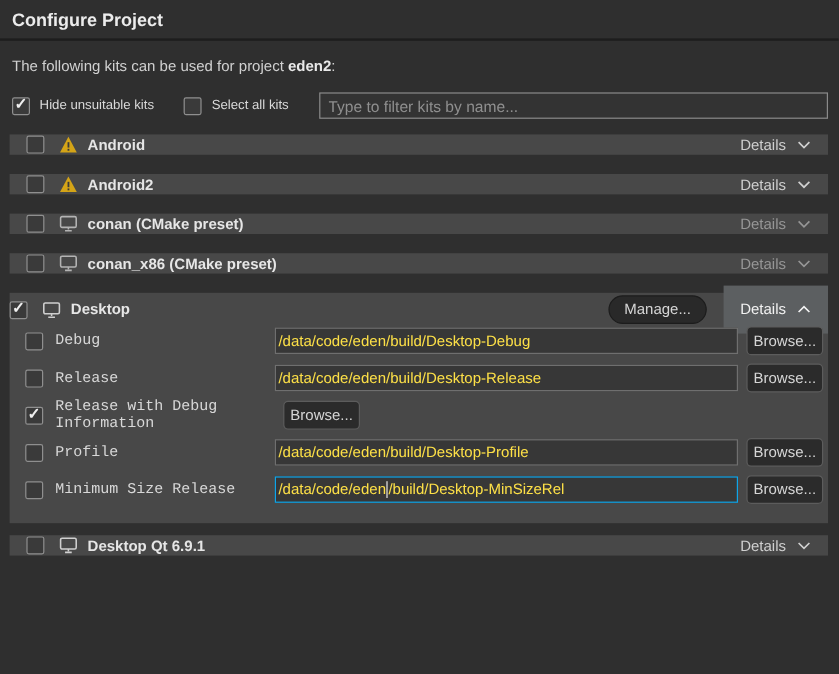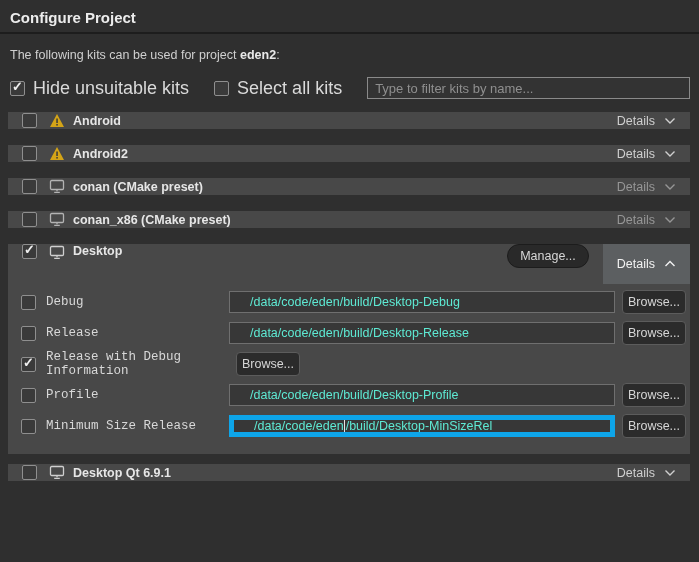--- a/index.html
+++ b/index.html
@@ -4,43 +4,43 @@
 <style>
   html,body{margin:0;padding:0;background:#2f2f2f;}
   body{width:699px;height:562px;overflow:hidden;font-family:"Liberation Sans",sans-serif;color:#d4d4d4;-webkit-font-smoothing:antialiased;}
   .page-title{font-size:15px;font-weight:bold;color:#ececec;padding:9px 0 6px 10px;}
   .title-rule{border-bottom:2px solid #1d1d1d;}
   .subtitle{font-size:12.5px;color:#d0d0d0;margin:14px 0 0 10px;}
   .subtitle b{color:#e9e9e9;}
   .controls{display:flex;align-items:center;margin:14px 9px 0 10px;height:24px;}
   .cb{width:13px;height:13px;background:#3a3a3a;border:1px solid #8f8f8f;border-radius:2px;flex:none;position:relative;}
   .cb.checked::after{content:"\2713";position:absolute;left:1px;top:-3px;font-size:13px;color:#efefef;font-weight:bold;}
-  .cb-label{font-size:18px;color:#dadada;margin-left:8px;}
+  .cb-label{font-size:11px;color:#dadada;margin-left:8px;}
   .cb-group{display:flex;align-items:center;margin-right:25px;cursor:default;}
   .filter-input{flex:1;height:22px;background:#333333;border:1px solid #8a8a8a;color:#fef9c3;font-family:"Liberation Sans",sans-serif;font-size:13px;padding:0 7px;outline:none;box-sizing:border-box;}
   .filter-input::placeholder{color:#8f8f8f;}
   .kit-list{margin:12px 9px 0 8px;}
   .kit-row{background:#484848;height:17px;display:flex;align-items:center;padding:0 14px;margin-bottom:16px;}
   .kit-row .cb{margin-right:11px;}
   .kit-icon{width:17px;height:16px;margin-right:8px;flex:none;display:flex;align-items:center;justify-content:center;}
   .kit-name{font-size:12.5px;font-weight:bold;color:#e6e6e6;}
   .details-btn{margin-left:auto;display:flex;align-items:center;gap:9px;font-size:12.5px;color:#cfcfcf;cursor:default;}
   .details-btn.dim{color:#969696;}
   .chev{display:block;}
   .panel{background:#484848;margin-bottom:10px;padding-bottom:9px;}
-  .panel-header{height:46px;display:flex;padding-left:14px;}
+  .panel-header{height:28px;display:flex;align-items:center;}
   .panel-header .cb{margin-right:11px;}
   .btn{background:#2b2b2b;border:1px solid #5c5c5c;border-radius:4px;color:#d6d6d6;font-size:12.5px;font-family:"Liberation Sans",sans-serif;height:24px;padding:0 12px;cursor:default;}
   .manage-btn{margin-left:auto;margin-right:14px;border-color:#1c1c1c;background:#292929;border-radius:12px;}
   .details-highlight{height:40px;background:#5c5f61;display:flex;align-items:center;gap:9px;padding:0 14px;font-size:12.5px;color:#f2f2f2;cursor:default;}
   .config-row{display:flex;align-items:center;height:24px;margin:0 4px 7px 0;padding-left:13px;}
   .config-row .cb{margin-right:10px;}
   .config-label{font-size:12.5px;color:#d8d8d8;width:183px;flex:none;font-family:Liberation Mono, monospace;}
-  .path-field{flex:1;height:22px;background:#373737;border:1px solid #6f6f6f;box-sizing:border-box;display:flex;align-items:center;padding:0 20px;font-size:12.5px;color:#5eead4;white-space:pre;overflow:hidden;}
-  .path-field.focused{border:5px solid #0ea5e9;}
+  .path-field{flex:1;height:22px;background:#373737;border:1px solid #6f6f6f;box-sizing:border-box;display:flex;align-items:center;padding:0 2px;font-size:12.5px;color:#fde047;white-space:pre;overflow:hidden;}
+  .path-field.focused{border:1px solid #0ea5e9;}
   .caret{display:inline-block;width:1px;height:14px;background:#e6e6e6;margin:0 0.5px;}
   .browse-btn{width:64px;flex:none;margin-left:7px;padding:0;}
 </style>
 </head>
 <body>
 
 <div>
   <div class="page-title">Configure Project</div>
   <div class="title-rule"></div>
 

